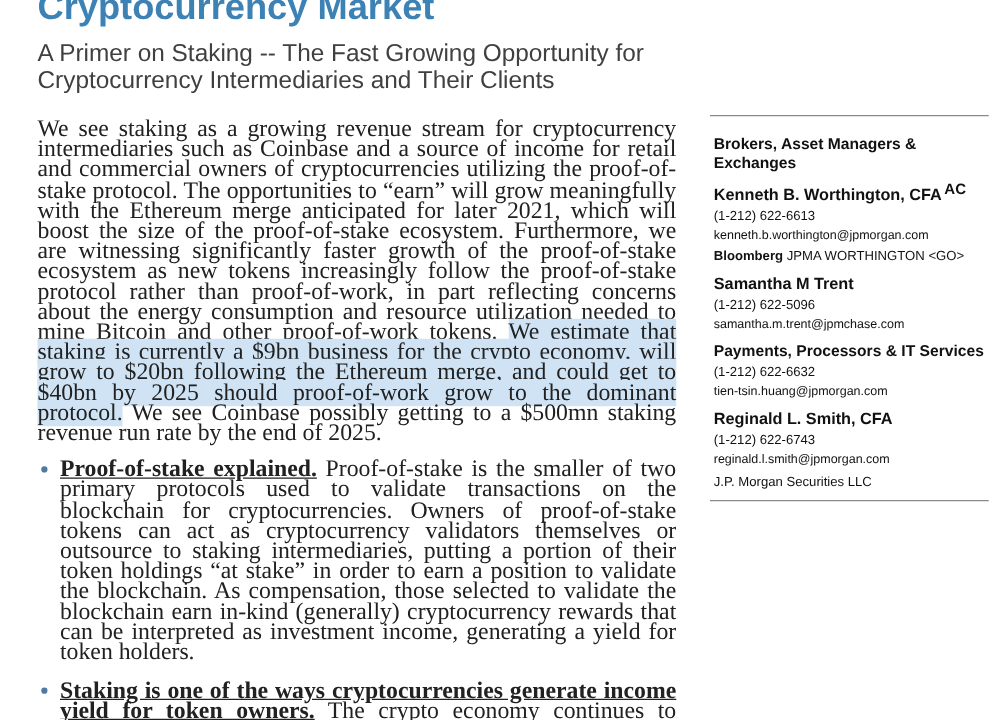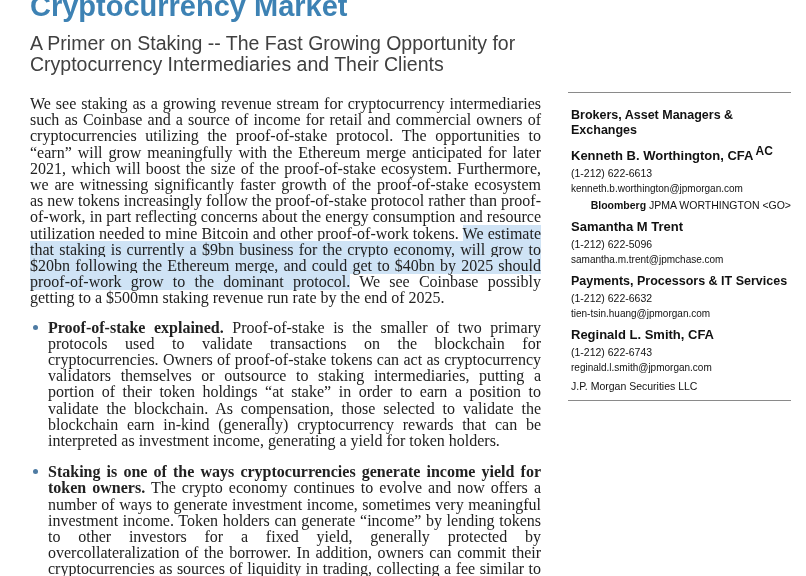--- a/index.html
+++ b/index.html
@@ -32,21 +32,21 @@
     font-family: "Liberation Sans", sans-serif;
     font-size: 19.5px;
     font-weight: 400;
     color: #404040;
     line-height: 21px;
     margin-top: 12px;
     max-width: 492px;
   }
   .bodytext {
     font-family: "Liberation Serif", serif;
-    font-size: 16px;
+    font-size: 19px;
     line-height: 16.2px;
     color: #212121;
     text-align: justify;
   }
   p.intro { margin-top: 21px; }
   mark.hl {
     background: #cfe3f5;
     color: inherit;
     padding: 0;
   }
@@ -59,21 +59,21 @@
     padding-left: 18px;
     margin-bottom: 15px;
   }
   .dot {
     position: absolute;
     left: 3px; top: 5px;
     width: 5px; height: 5px;
     border-radius: 50%;
     background: #4e7ba3;
   }
-  ul.bullets b { font-weight: 700; }
+  ul.bullets b { font-weight: 700; text-decoration: underline; }
 
   
   .sidebar {
     position: absolute;
     left: 568px; top: 92px;
     width: 223px;
     border-top: 1px solid #8a8a8a;
     border-bottom: 1px solid #8a8a8a;
     padding: 7px 0 7px 3px;
     font-family: "Liberation Sans", sans-serif;
@@ -93,21 +93,21 @@
     line-height: 15px;
   }
   .sb-name sup {
     font-size: 12px;
     font-weight: 700;
     vertical-align: super;
     margin-left: 2px;
   }
   .sb-phone { font-size: 10.5px; margin-top: 4px; line-height: 12px; }
   .sb-email { font-size: 10px;  margin-top: 4px; line-height: 12px; }
-  .sb-bloomberg { font-size: 10.5px; margin-top: 4px; line-height: 12.5px; text-align: right; }
+  .sb-bloomberg { font-size: 10.5px; margin-top: 4px; line-height: 12.5px; }
   .sb-bloomberg b { font-weight: 700; }
   .sb-firm { font-size: 10.5px; margin-top: 6px; line-height: 13px; }
 </style>
 </head>
 <body>
 
 <div class="page">
 
   <div class="main">
     <h1 class="title">Cryptocurrency Market</h1>

